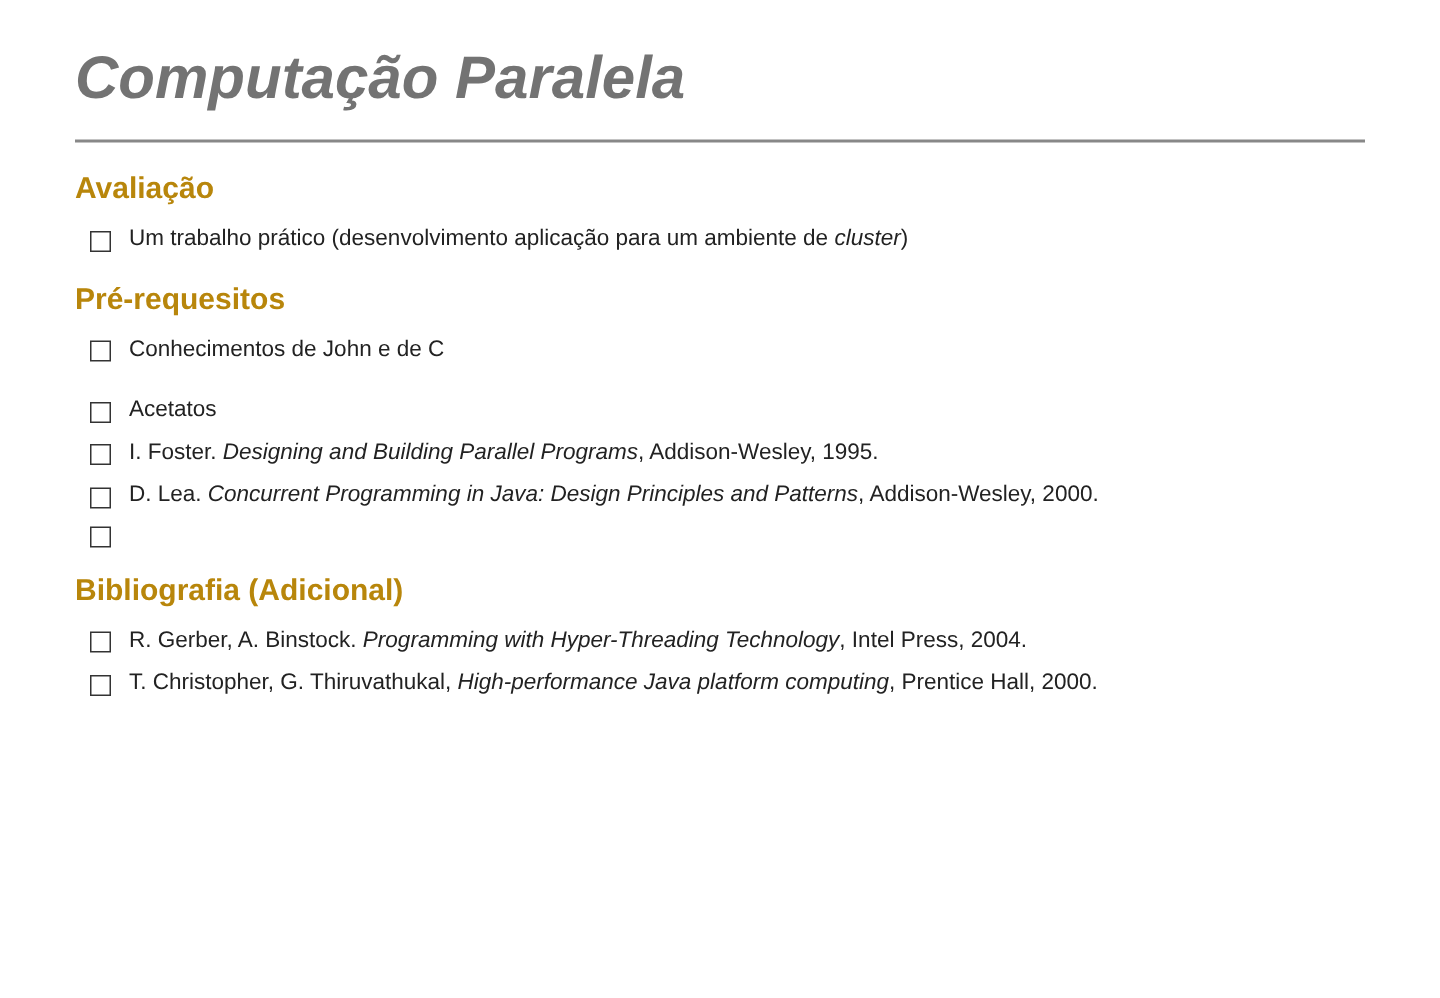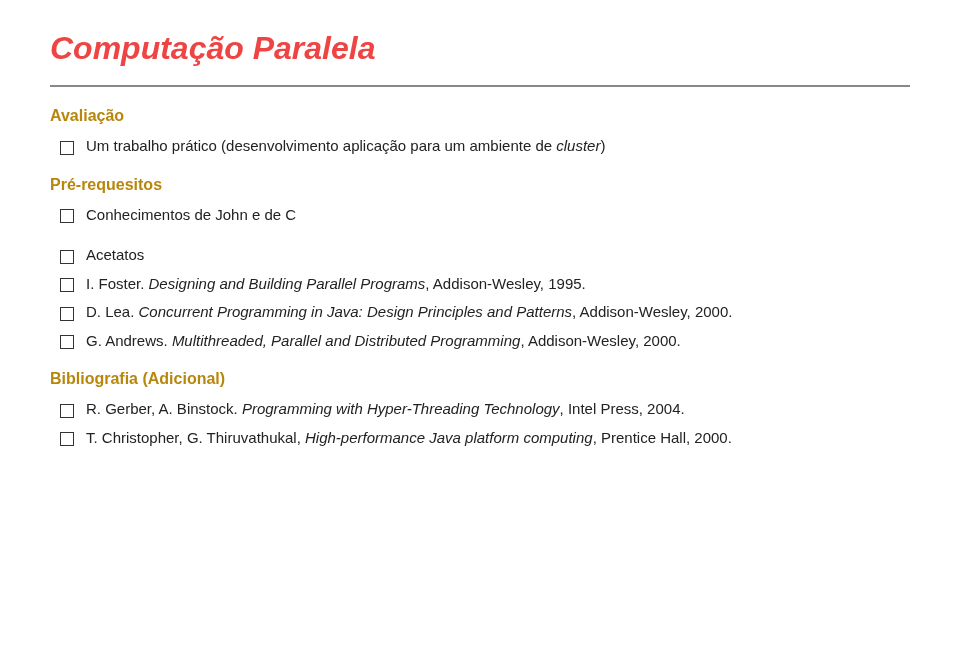--- a/index.html
+++ b/index.html
@@ -11,35 +11,35 @@
     body {
       background: #ffffff;
       font-family: Arial, sans-serif;
       font-size: 15px;
       color: #222222;
       padding: 30px 50px 40px 50px;
       max-width: 960px;
     }
 
     .page-title {
-      font-size: 32px;
+      font-size: 40px;
       font-weight: bold;
-      color: #ef4444;
+      color: #737373;
       margin-bottom: 18px;
       font-style: italic;
     }
 
     .divider {
       border: none;
       border-top: 2px solid #888888;
       margin-bottom: 20px;
     }
 
     .section-heading {
-      font-size: 16px;
+      font-size: 20px;
       font-weight: bold;
       color: #b8860b;
       margin-bottom: 10px;
       margin-top: 8px;
     }
 
     .bullet-list {
       list-style: none;
       margin-left: 10px;
       margin-bottom: 12px;
@@ -107,23 +107,20 @@
       </span>
     </li>
     <li>
       <span class="bullet-icon"></span>
       <span>
         D. Lea. <em>Concurrent Programming in Java: Design Principles and Patterns</em>, Addison-Wesley, 2000.
       </span>
     </li>
     <li>
       <span class="bullet-icon"></span>
-      <span>
-        G. Andrews. <em>Multithreaded, Parallel and Distributed Programming</em>, Addison-Wesley, 2000.
-      </span>
     </li>
   </ul>
 </div>
 
 <div class="section-block">
   <h2 class="section-heading">Bibliografia (Adicional)</h2>
   <ul class="bullet-list">
     <li>
       <span class="bullet-icon"></span>
       <span>

